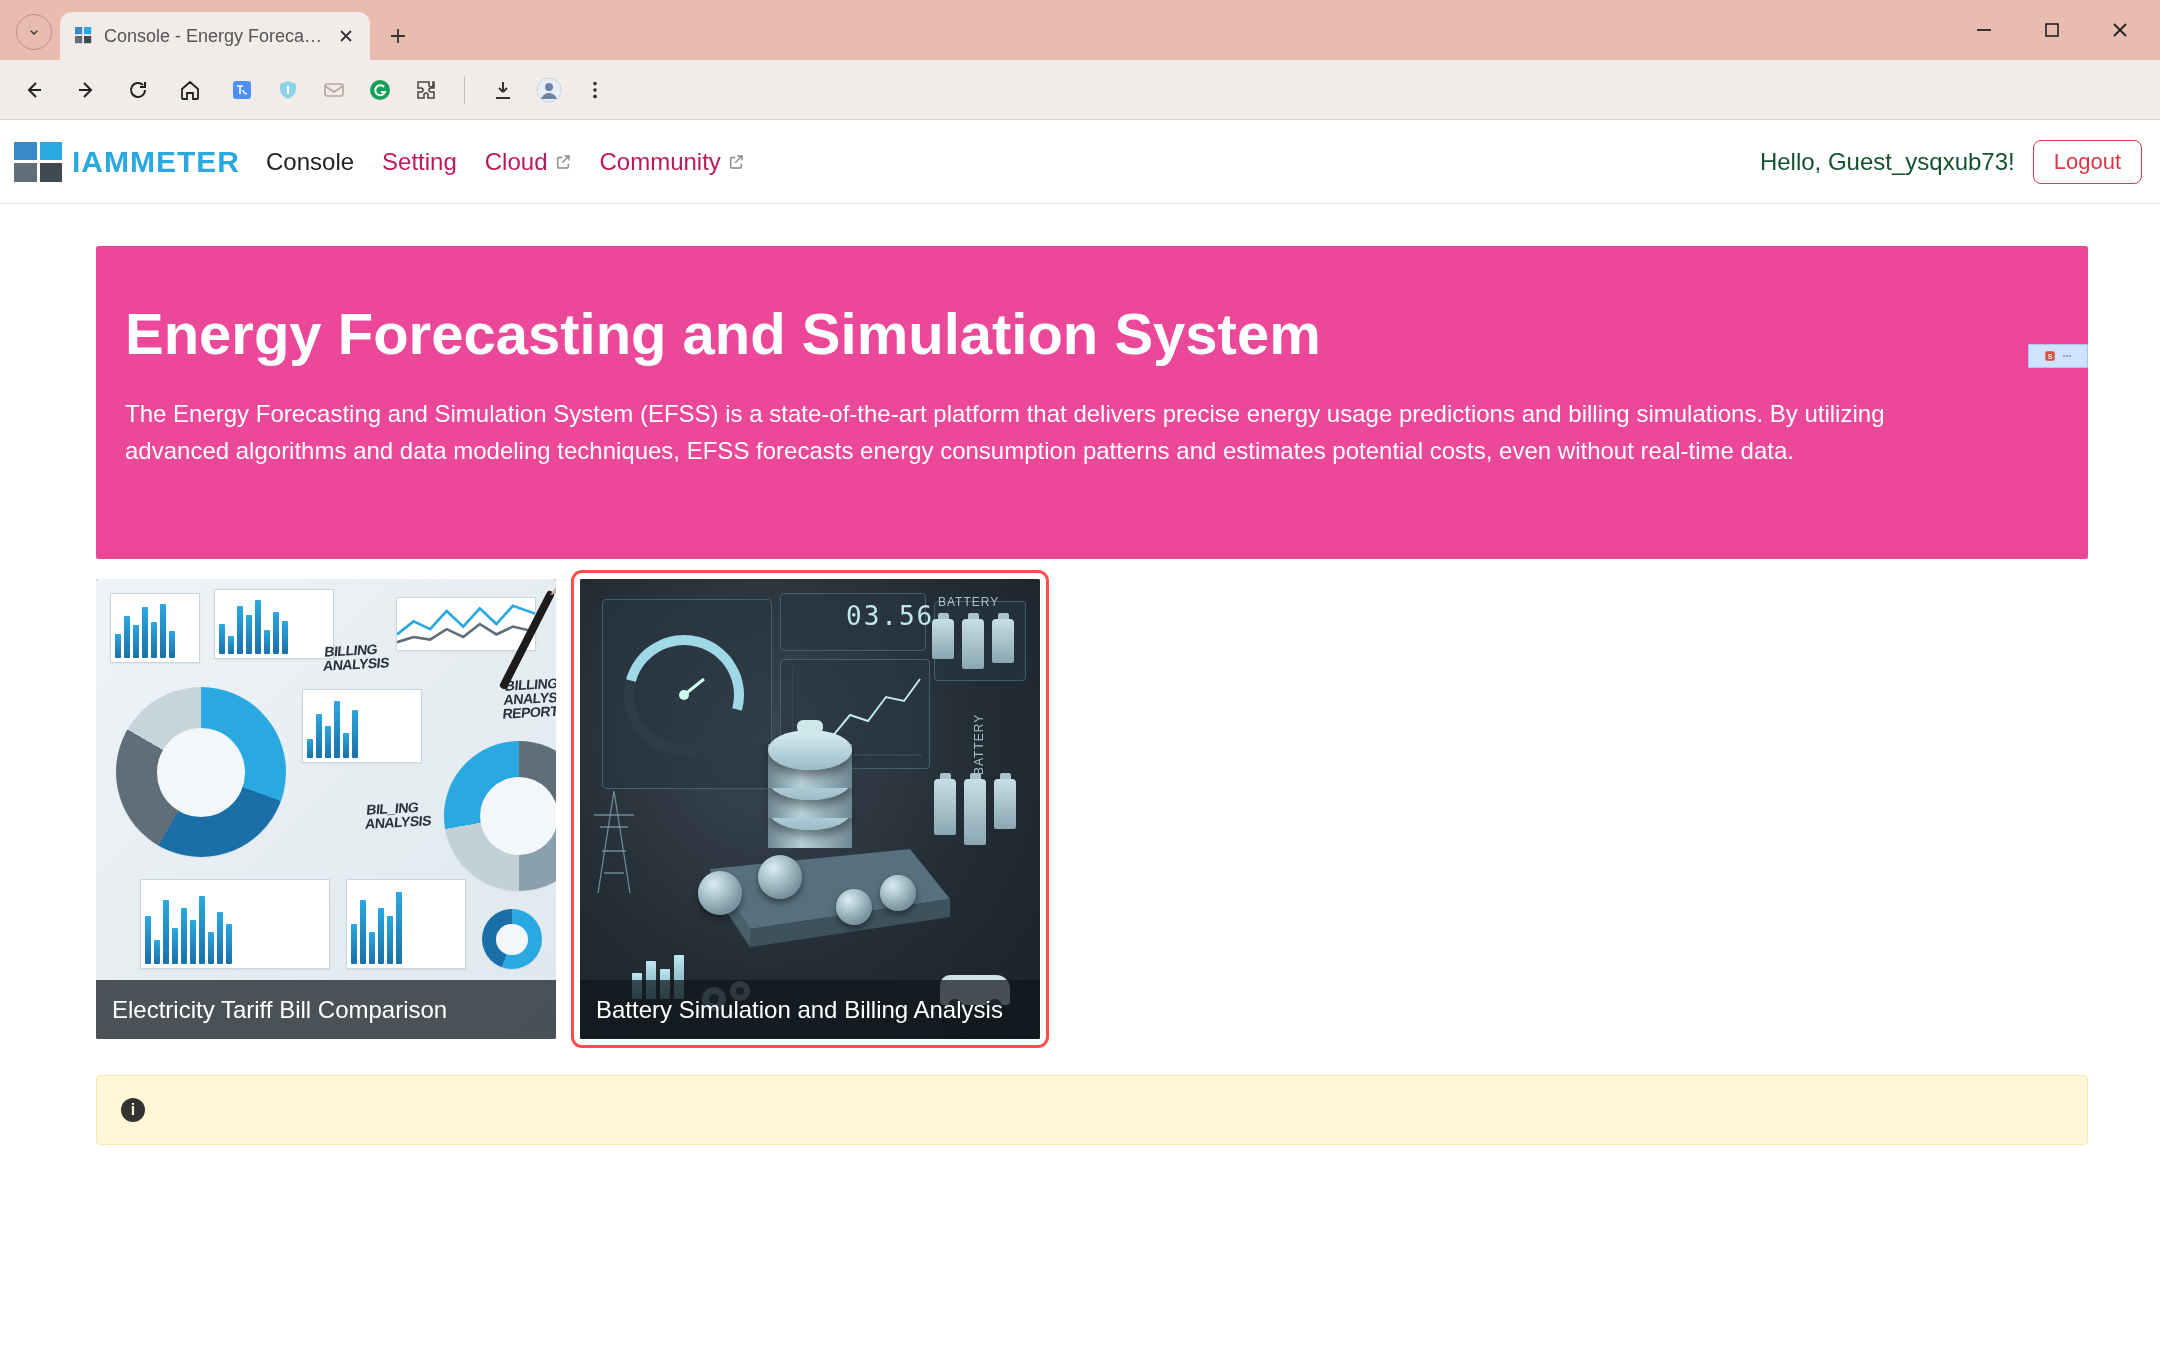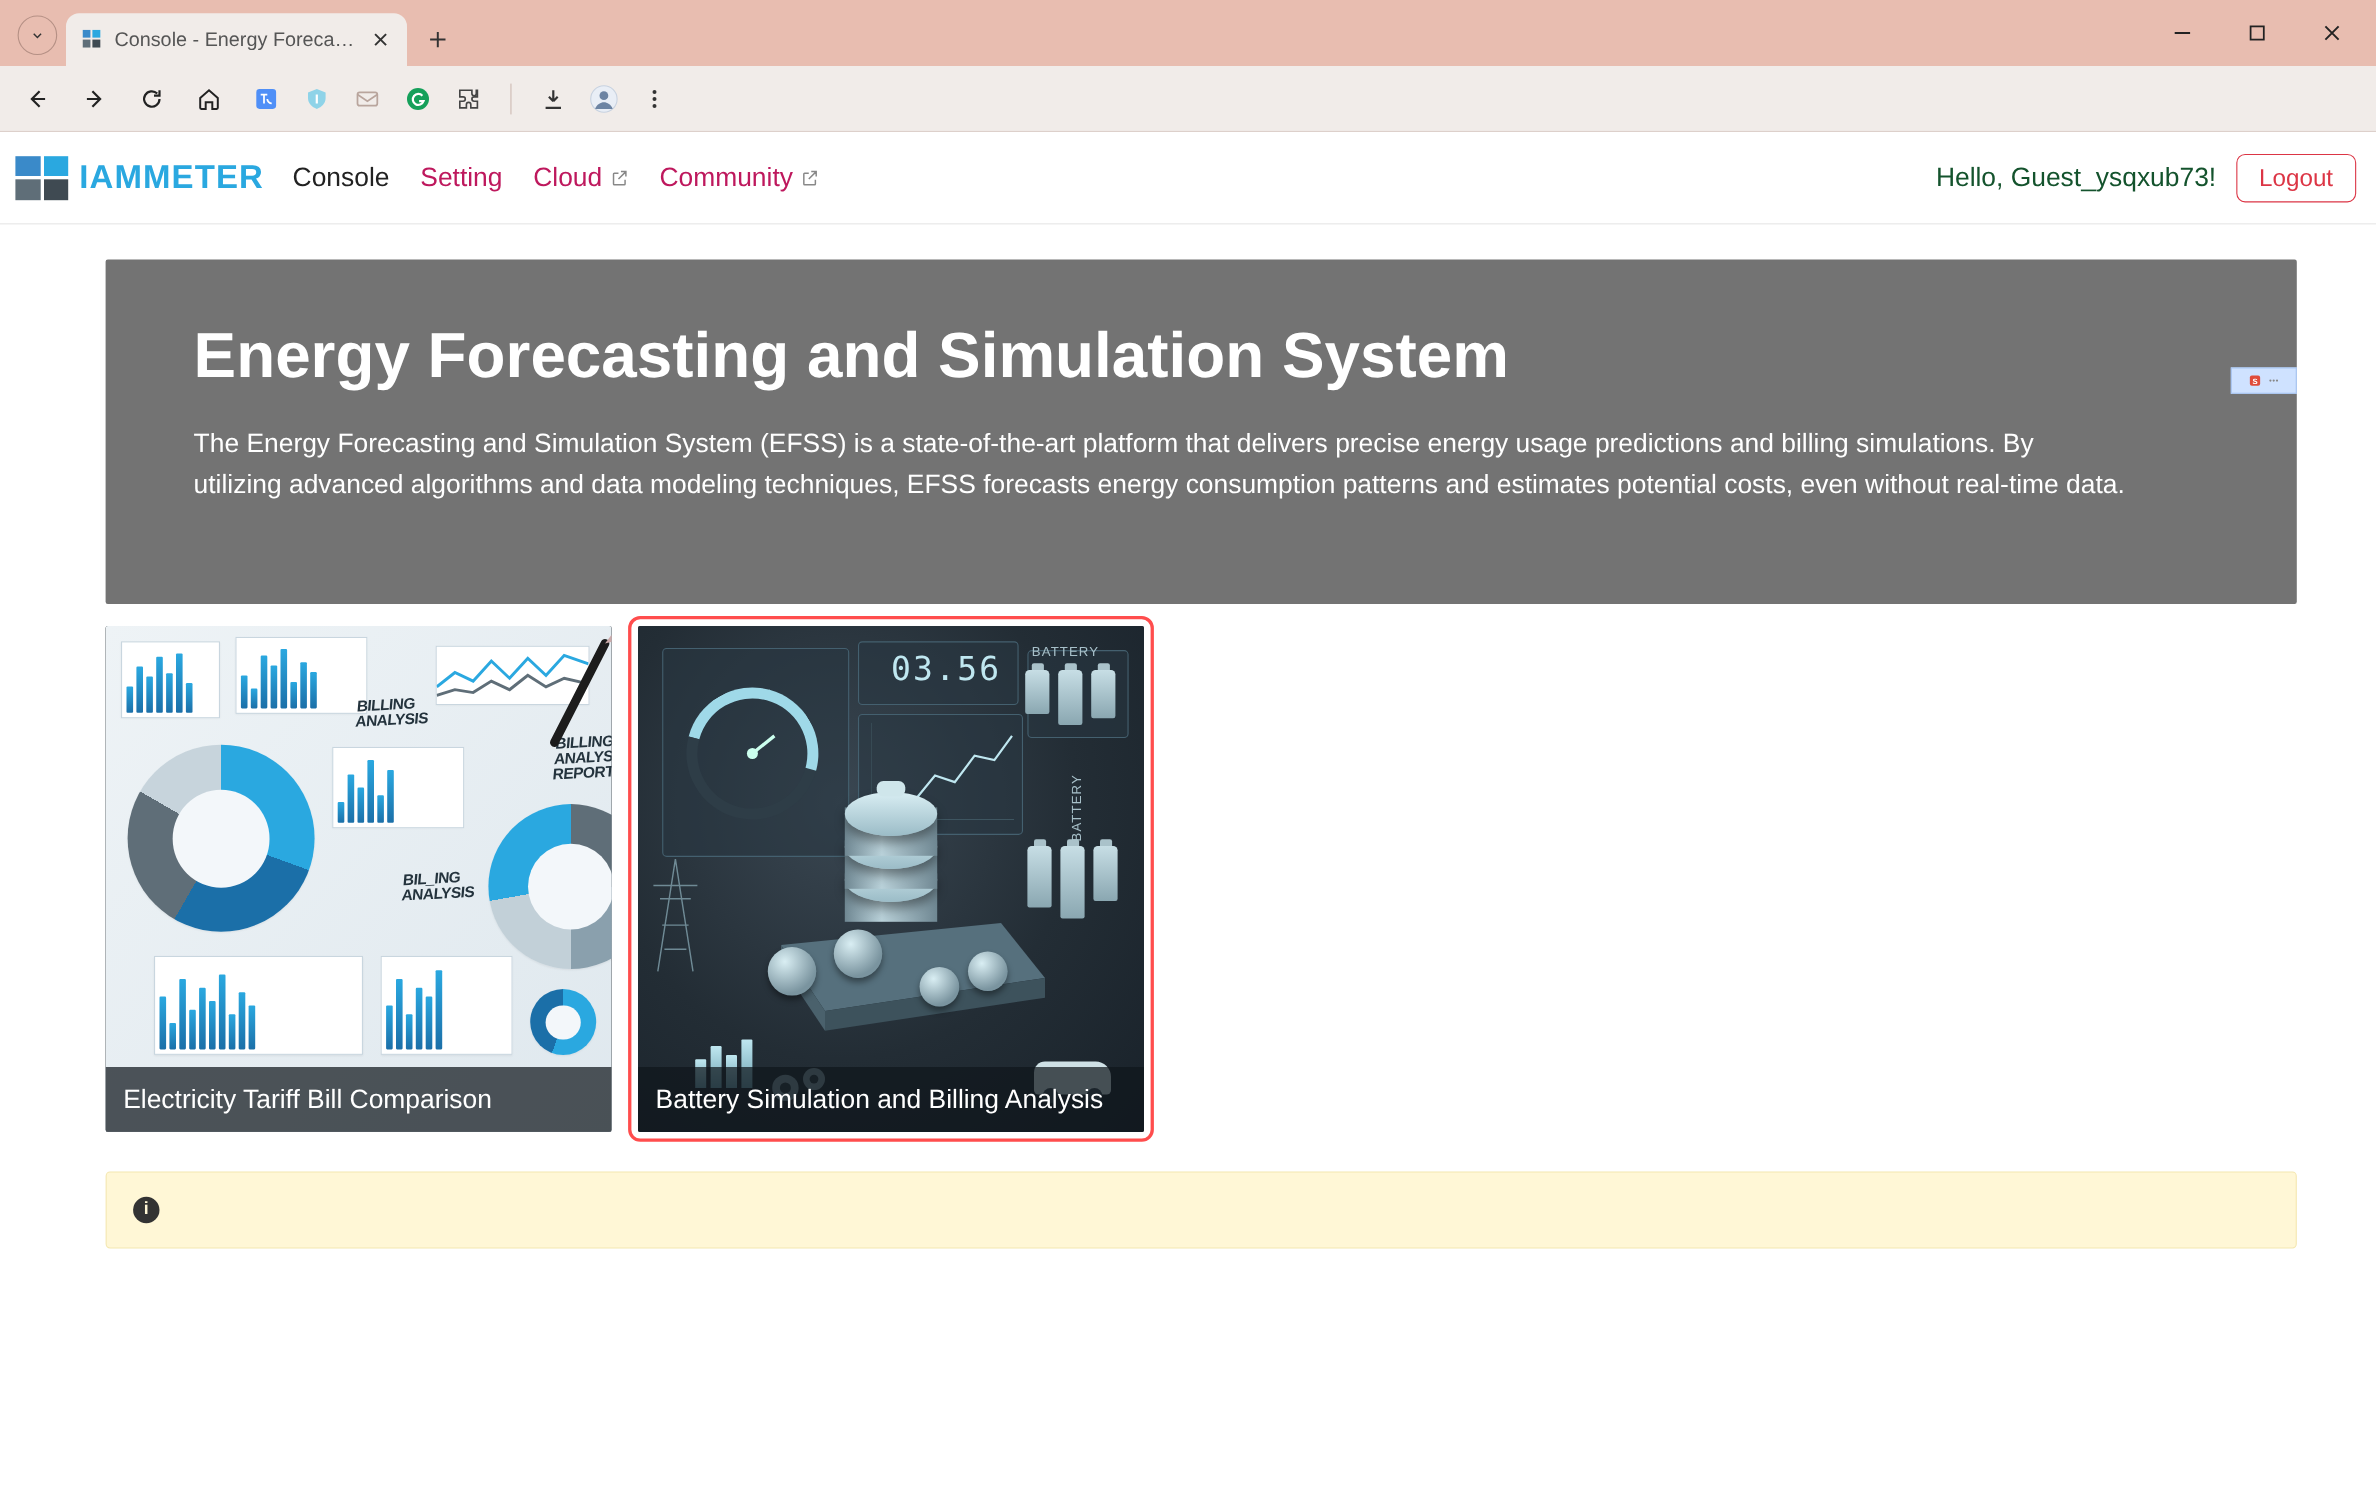--- a/index.html
+++ b/index.html
@@ -48,21 +48,21 @@
   .nav { display:flex; align-items:center; gap:28px; }
   .nav a { font-size:24px; color:#be185d; text-decoration:none; cursor:pointer; display:flex; align-items:center; gap:6px; }
   .nav a.active { color:#222; font-weight:500; }
   .ext-link-icon { width:18px; height:18px; }
   .header-right { margin-left:auto; display:flex; align-items:center; gap:18px; }
   .greeting { font-size:24px; color:#14532d; }
   .logout-btn { border:1.5px solid #dc3545; color:#dc3545; background:#fff; font-size:22px; padding:8px 20px; border-radius:8px; cursor:pointer; }
 
   
   .content { padding:0 72px 40px 96px; }
-  .hero { background:#737373; color:#fff; border-radius:2px; padding:54px 80px 90px; margin-top:32px; position:relative; }
+  .hero { background:#ec4899; color:#fff; border-radius:2px; padding:54px 29px 90px; margin-top:42px; position:relative; }
   .hero h1 { font-size:58px; font-weight:600; margin-bottom:28px; }
   .hero p { font-size:24px; line-height:1.55; max-width:96%; }
   .badge { position:absolute; right:0; top:98px; width:60px; height:24px; background:#cfe2ff; border:1px solid #a7c5f2; display:flex; align-items:center; justify-content:center; gap:4px; font-size:14px; color:#c0392b; }
 
   .cards { display:flex; gap:24px; margin-top:20px; }
   .card { width:460px; height:460px; position:relative; cursor:pointer; background:#1f2a33; border-radius:2px; overflow:hidden; }
   .card.highlight { outline:3px solid #ff4d4d; outline-offset:6px; }
   .card .overlay { position:absolute; bottom:0; left:0; right:0; background:rgba(15,22,28,.72); color:#fff; padding:14px 16px; font-size:24px; line-height:1.3; }
   
   
@@ -72,21 +72,21 @@
   .bars span { width:6px; background:linear-gradient(#2aa8e0,#1b6fa8); border-radius:1px; }
   .donut { width:100%; height:100%; border-radius:50%; background:conic-gradient(#2aa8e0 0 110deg,#1b6fa8 110deg 210deg,#5f6e78 210deg 300deg,#c7d4dc 300deg 360deg); position:relative; }
   .donut::after { content:""; position:absolute; inset:24%; background:#f3f7fa; border-radius:50%; }
   .sparkline { width:100%; height:100%; }
   .billing-label { position:absolute; font-family:Arial; font-weight:800; color:#24333d; font-size:14px; transform:skewX(-8deg) rotate(-3deg); line-height:1; letter-spacing:-.5px; }
 
   
   .card2-bg { position:absolute; inset:0; background:radial-gradient(ellipse at 40% 35%, #3a4752 0%, #232d35 55%, #19222a 100%); }
   .panel { position:absolute; background:rgba(40,55,66,.55); border:1px solid #44606f; border-radius:4px; }
   .gauge { position:absolute; width:120px; height:120px; border-radius:50%; border:10px solid #2e3d47; border-top-color:#9fd9e8; border-right-color:#9fd9e8; transform:rotate(-30deg); }
-  .readout { position:absolute; font-family:monospace; font-size:30px; color:#bfe7f0; letter-spacing:2px; }
+  .readout { position:absolute; font-family:monospace; font-size:26px; color:#bfe7f0; letter-spacing:2px;margin-left:36px; }
   .batt-label { position:absolute; font-size:12px; color:#a7c0c9; letter-spacing:1px; }
   .battery3d { position:absolute; left:50%; top:50%; transform:translate(-50%,-50%); }
   .batt-cyl { position:absolute; width:84px; height:40px; border-radius:50%; background:linear-gradient(#d9eef3,#9bbcc7); box-shadow:0 6px 10px rgba(0,0,0,.4); }
   .batt-side { position:absolute; width:84px; height:44px; background:linear-gradient(90deg,#6f8792,#b9d1d9 40%,#6f8792); }
   .batt-nub { position:absolute; width:26px; height:14px; border-radius:6px; background:#cfe6eb; }
   .small-batt { position:absolute; width:44px; height:44px; border-radius:50%; background:radial-gradient(circle at 35% 30%,#d9eef3,#7a949f 70%); box-shadow:0 4px 6px rgba(0,0,0,.4); }
   .chartline { position:absolute; }
   .barmini { display:flex; align-items:flex-end; gap:4px; position:absolute; }
   .barmini span { width:10px; background:linear-gradient(#bfe7f0,#6fa2b2); border-radius:1px 1px 0 0; }
   .canisters { position:absolute; display:flex; gap:8px; }

